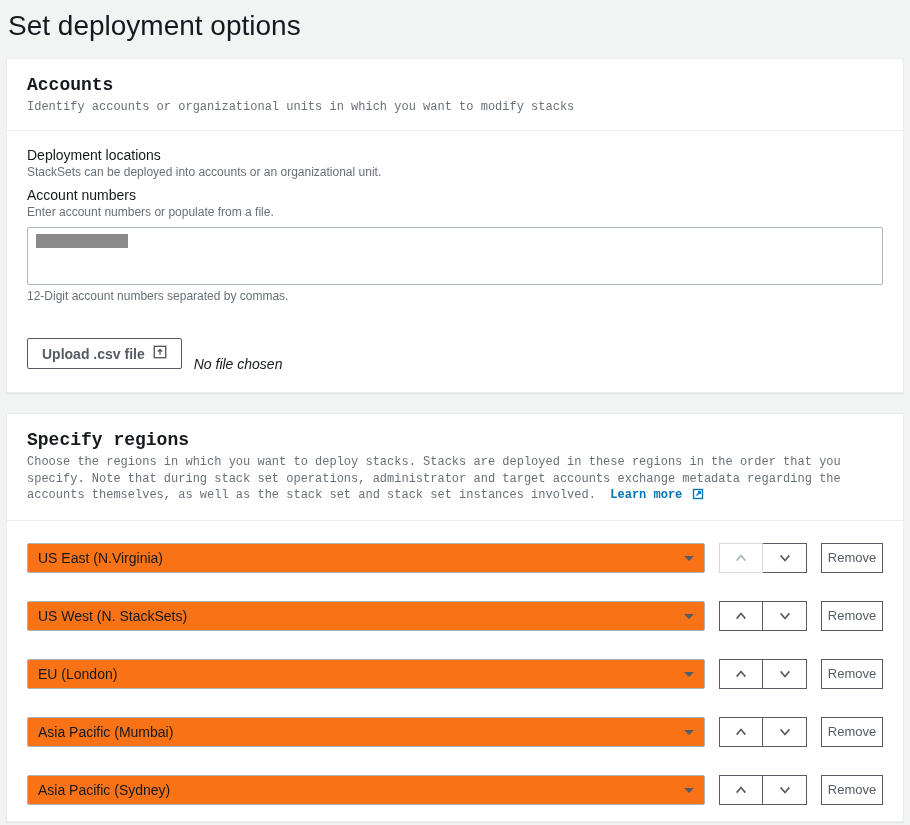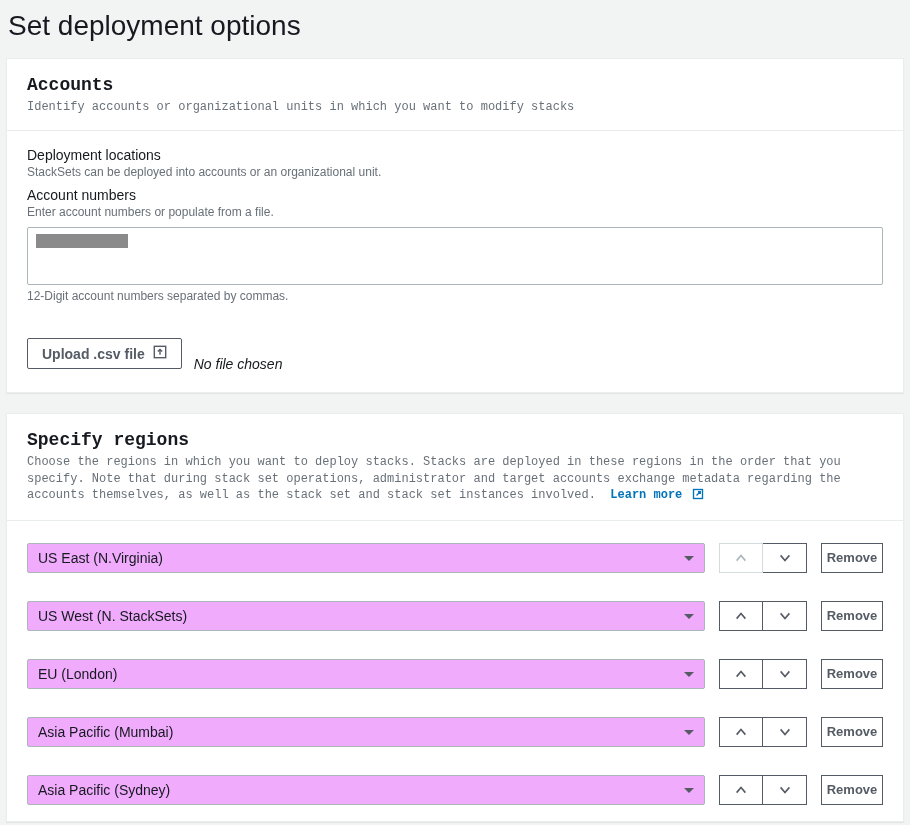--- a/index.html
+++ b/index.html
@@ -144,21 +144,21 @@
     display: flex;
     align-items: stretch;
     gap: 14px;
     margin-bottom: 28px;
   }
   .region-row:last-child { margin-bottom: 8px; }
   .select {
     flex: 1;
     border: 1px solid #aab7b8;
     border-radius: 2px;
-    background: #f0abfc;
+    background: #f97316;
     display: flex;
     align-items: center;
     justify-content: space-between;
     padding: 0 10px;
     height: 30px;
     cursor: pointer;
   }
   .caret-down {
     width: 0; height: 0;
     border-left: 5px solid transparent;
@@ -183,21 +183,21 @@
     border-color: #d5dbdb;
     cursor: default;
   }
   .arrow-btn.disabled svg path { stroke: #aab7b8; }
   .remove-btn {
     width: 62px;
     min-height: 30px;
     border: 1px solid #545b64;
     background: #fff;
     color: #545b64;
-    font-weight: 700;
+    font-weight: 400;
     font-size: 13px;
     text-align: center;
     display: flex;
     align-items: center;
     justify-content: center;
     cursor: pointer;
     line-height: 1.2;
     padding: 4px 4px;
     word-break: break-word;
   }

